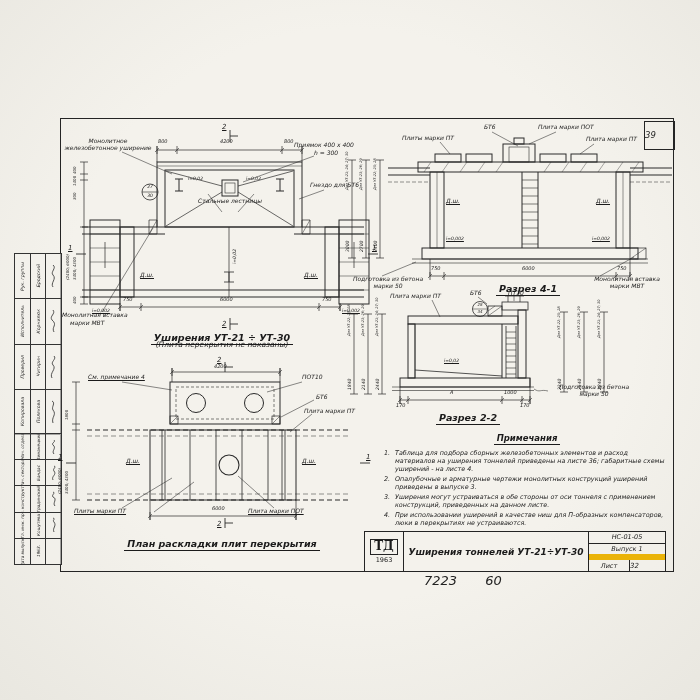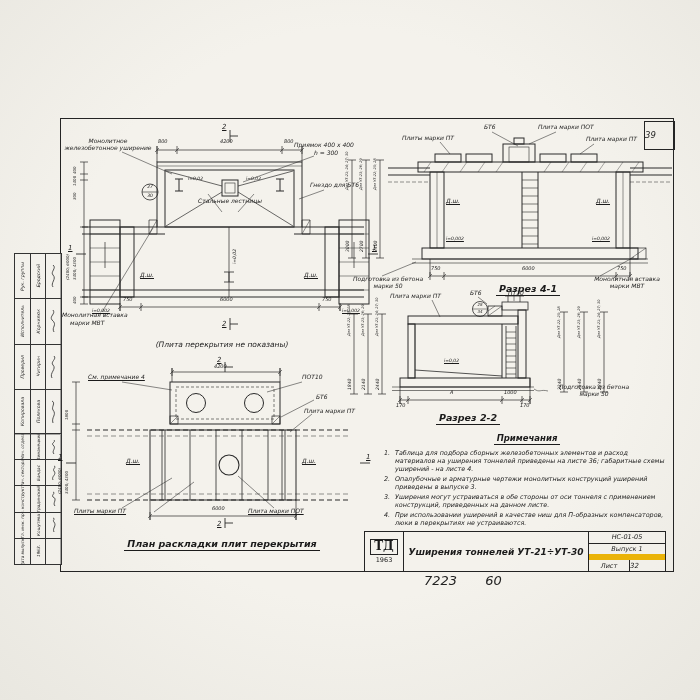--- a/index.html
+++ b/index.html
@@ -211,20 +211,21 @@
   <span class="t s4 v" style="left:11px;top:38px;height:14px">400</span>
   <span class="t s4 v" style="left:11px;top:50px;height:14px">1400</span>
   <span class="t s4 v" style="left:11px;top:66px;height:12px">300</span>
   <span class="t s4 v" style="left:4px;top:110px;height:48px">(2400; 6000)</span>
   <span class="t s4 v" style="left:11px;top:110px;height:48px">3400; 4300</span>
   <span class="t s4 v" style="left:11px;top:170px;height:12px">400</span>
   <span class="t s7 u" style="left:160px;top:1px">2</span>
   <span class="t s7 u" style="left:160px;top:198px">2</span>
   <span class="t s7 u" style="left:6px;top:122px">1</span>
   <span class="t s7 u" style="left:310px;top:122px">1</span>
+  <div class="d c" style="left:40px;top:204px;width:240px"><span class="tt">Уширения УТ-21 ÷ УТ-30</span></div>
   <div class="d c" style="left:40px;top:218px;width:240px;font:italic 7.5px 'DejaVu Sans',sans-serif"><span>(Плита перекрытия не показаны)</span></div>
 </div>
 
 <div class="d" style="left:340px;top:126px;width:48px;height:140px">
   <svg width="48" height="140" viewBox="0 0 48 140">
     <g stroke="#2a2a2a" stroke-width="0.7" fill="none">
       <path d="M12 34 V132 M26 34 V132 M40 34 V132 M8 34 h8 M22 34 h8 M36 34 h8 M8 132 h8 M22 132 h8 M36 132 h8"></path>
     </g>
   </svg>
   <span class="t v" style="left:5px;top:0;height:64px;font-size:3.5px">Для УТ-21; 24; 27; 30</span>

